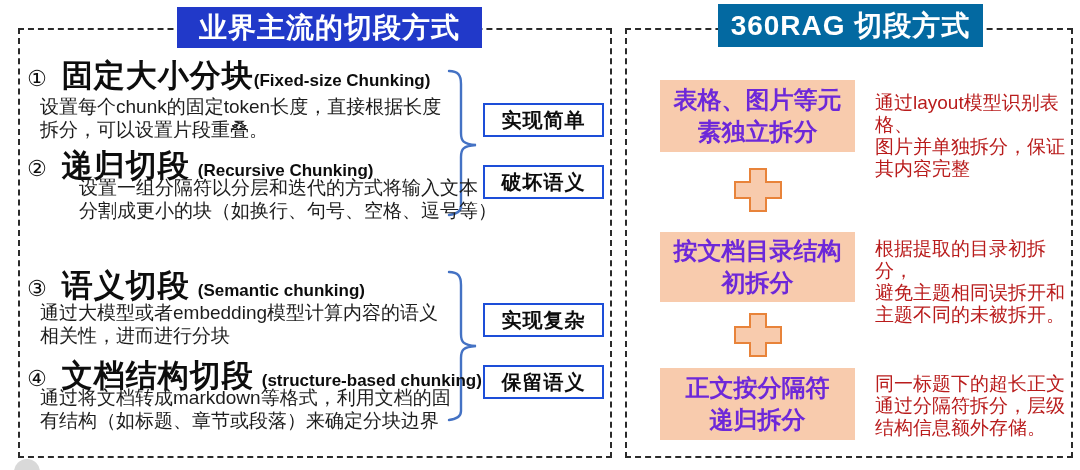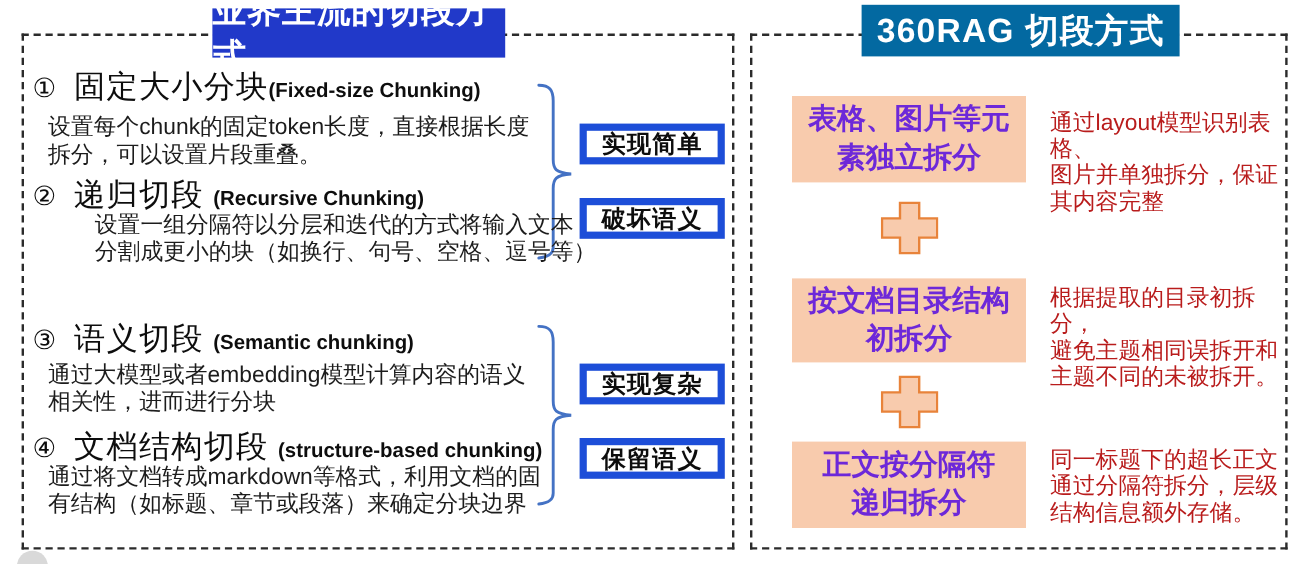--- a/index.html
+++ b/index.html
@@ -15,41 +15,41 @@
   }
   .panel-left  { left:18px;  top:28px; width:594px; height:430px; }
   .panel-right { left:625px; top:28px; width:448px; height:430px; }
 
   
   .banner {
     position:absolute; z-index:3; color:#ffffff; font-weight:bold;
     font-size:28px; display:flex; align-items:center; justify-content:center;
     letter-spacing:1px;
   }
-  .banner-left  { left:177px; top:7px; width:244px; height:41px; background:#2139C9; }
+  .banner-left  { left:177px; top:7px; width:305px; height:41px; background:#2139C9; }
   .banner-right { left:718px; top:4px; width:265px; height:43px; background:#0369a1; }
 
   
   .item-head {
     position:absolute; left:27px; display:flex; align-items:baseline;
     color:#0d0d0d; white-space:nowrap; z-index:2;
   }
   .item-num { font-size:22px; font-weight:normal; margin-right:15px; }
-  .item-zh  { font-size:26px; font-weight:normal; letter-spacing:1px; }
+  .item-zh  { font-size:31px; font-weight:bold; letter-spacing:1px; }
   .item-en  { font-size:17px; font-weight:bold; }
   .item-en.sp { margin-left:8px; }
   .item-desc {
     position:absolute; left:40px; font-size:19px; line-height:23px;
     color:#1c1c1c; white-space:pre-line; z-index:2;
   }
 
   
   .tag {
     position:absolute; left:483px; width:121px; height:34px;
-    background:#ffffff; border:6px solid #1d4ed8; z-index:2;
+    background:#ffffff; border:2px solid #1d4ed8; z-index:2;
     display:flex; align-items:center; justify-content:center;
     font-size:20px; font-weight:bold; color:#0d0d0d; letter-spacing:1px;
   }
 
   
   .step-box {
     position:absolute; left:660px; width:195px; background:#F8CBAD;
     display:flex; align-items:center; justify-content:center; text-align:center;
     font-size:24px; font-weight:bold; color:#6d28d9; line-height:1.35;
     white-space:pre-line; z-index:2;

